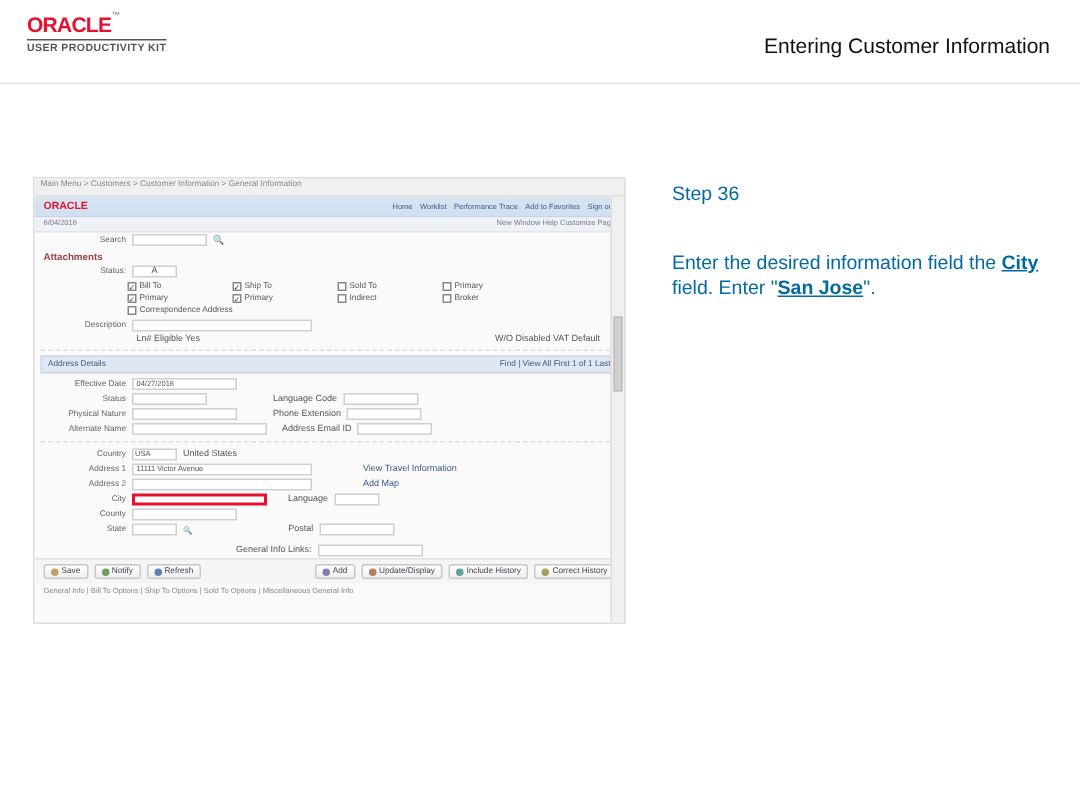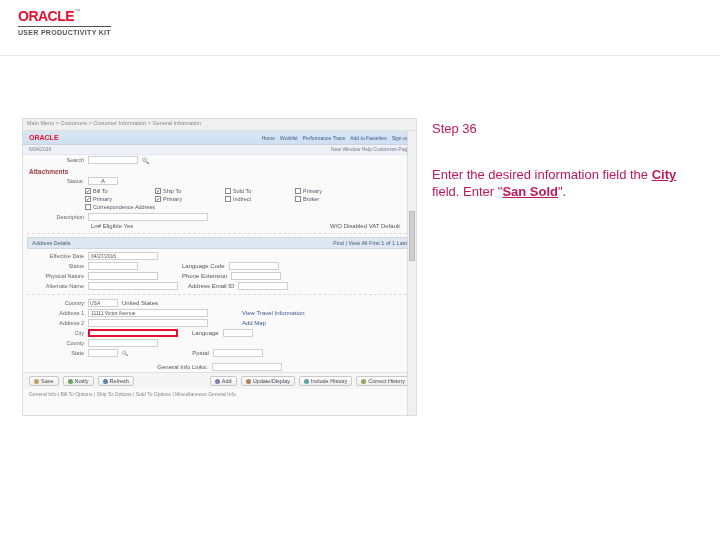--- a/index.html
+++ b/index.html
@@ -45,24 +45,24 @@
     position: absolute;
     right: 20px;
     top: 22px;
     font-size: 14px;
     color: #111;
   }
 
   
   .right-panel {
     position: absolute;
-    left: 432px;
+    left: 448px;
     top: 120px;
     width: 260px;
-    color: #be185d;
+    color: #0369a1;
     font-size: 13px;
     line-height: 1.35;
   }
   .step-label { margin-bottom: 28px; }
   .bold { font-weight: bold; }
   .ul { text-decoration: underline; }
 
   
   .shot {
     position: absolute;
@@ -216,26 +216,27 @@
 </head>
 <body>
 
 <div class="top-header">
   <div class="logo-wrap">
     <div>
       <span class="oracle-logo">ORACLE</span><span class="tm">™</span>
     </div>
     <span class="upk">USER PRODUCTIVITY KIT</span>
   </div>
+  <div class="page-title">Entering Customer Information</div>
 </div>
 
 <div class="right-panel">
   <div class="step-label">Step 36</div>
   <div>
-    <span>Enter the desired information field the </span><span class="bold ul">City</span><span> field. Enter "</span><span class="bold ul">San Sold</span><span>".</span>
+    <span>Enter the desired information field the </span><span class="bold ul">City</span><span> field. Enter "</span><span class="bold ul">San Jose</span><span>".</span>
   </div>
 </div>
 
 <div class="shot">
   <div class="tabbar">
     <span>Main Menu &gt; Customers &gt; Customer Information &gt; General Information</span>
   </div>
   <div class="brandbar">
     <span class="oracle-mini">ORACLE</span>
     <div class="links">

